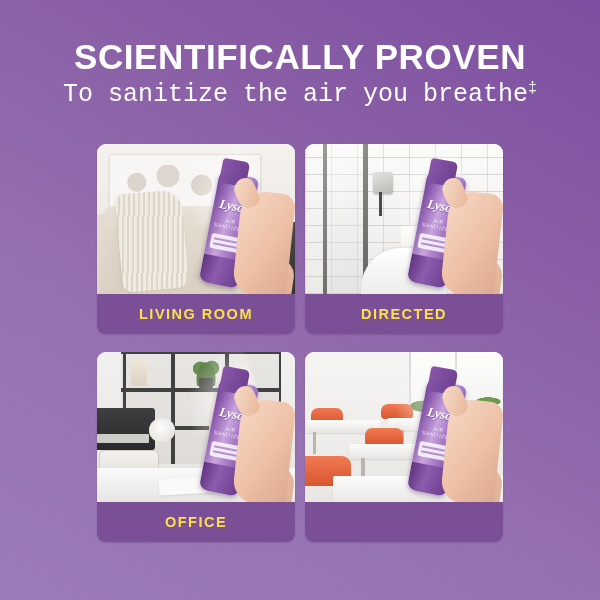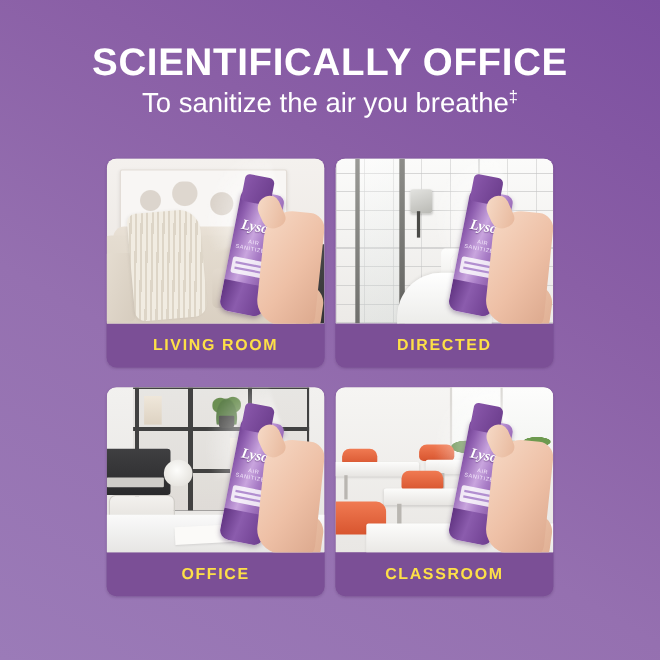--- a/index.html
+++ b/index.html
@@ -39,20 +39,21 @@
     margin: 0;
     white-space: nowrap;
   }
   .subhead {
     margin: 6px 0 0 0;
     font-size: 25px;
     font-weight: normal;
     color: #ffffff;
     line-height: 1.1;
     white-space: nowrap;
+    font-family: Liberation Mono, monospace;
   }
   .subhead .dagger {
     font-size: 15px;
     vertical-align: super;
     line-height: 0;
   }
 
   
   .grid {
     position: absolute;
@@ -436,21 +437,21 @@
     background: #b9b6b1;
     width: 3px;
   }
 </style>
 </head>
 <body>
 
 <div id="poster">
 
   <div class="header">
-    <h1 class="headline">SCIENTIFICALLY OFFICE</h1>
+    <h1 class="headline">SCIENTIFICALLY PROVEN</h1>
     <p class="subhead"><span>To sanitize the air you breathe</span><span class="dagger">‡</span></p>
   </div>
 
   <div class="grid">
 
     <div class="card">
       <div class="photo">
         <div class="scene">
           <div class="lr-wall"></div>
           <div class="lr-art"></div>
@@ -578,21 +579,18 @@
             <div class="can-brand">Lysol</div>
             <div class="can-sub">AIR SANITIZER</div>
             <div class="can-panel"></div>
             <div class="can-bottom"></div>
           </div>
           <div class="can-cap"></div>
           <div class="hand"></div>
           <div class="thumb"></div>
         </div>
       </div>
-      <div class="card-label">
-        <span>CLASSROOM</span>
-      </div>
     </div>
 
   </div>
 
 
 </div>
 
 </body></html>

